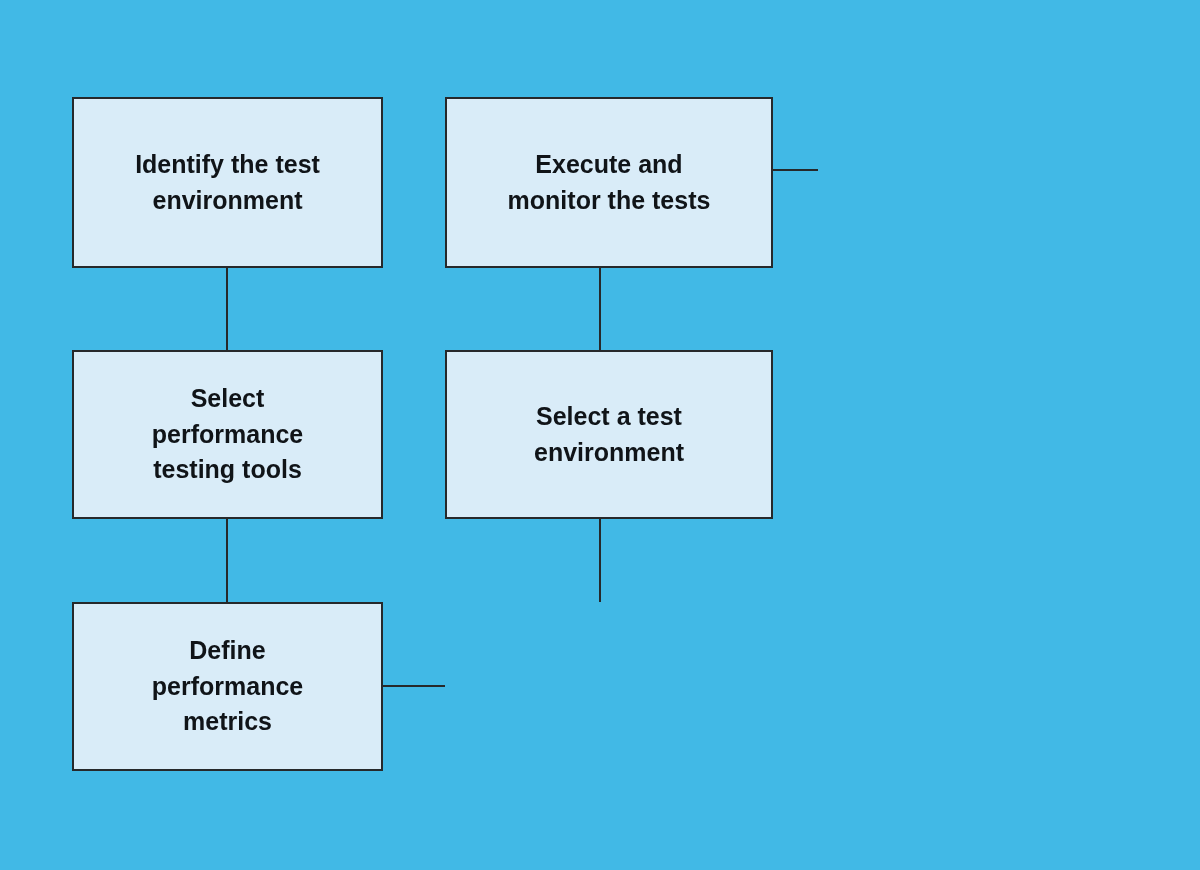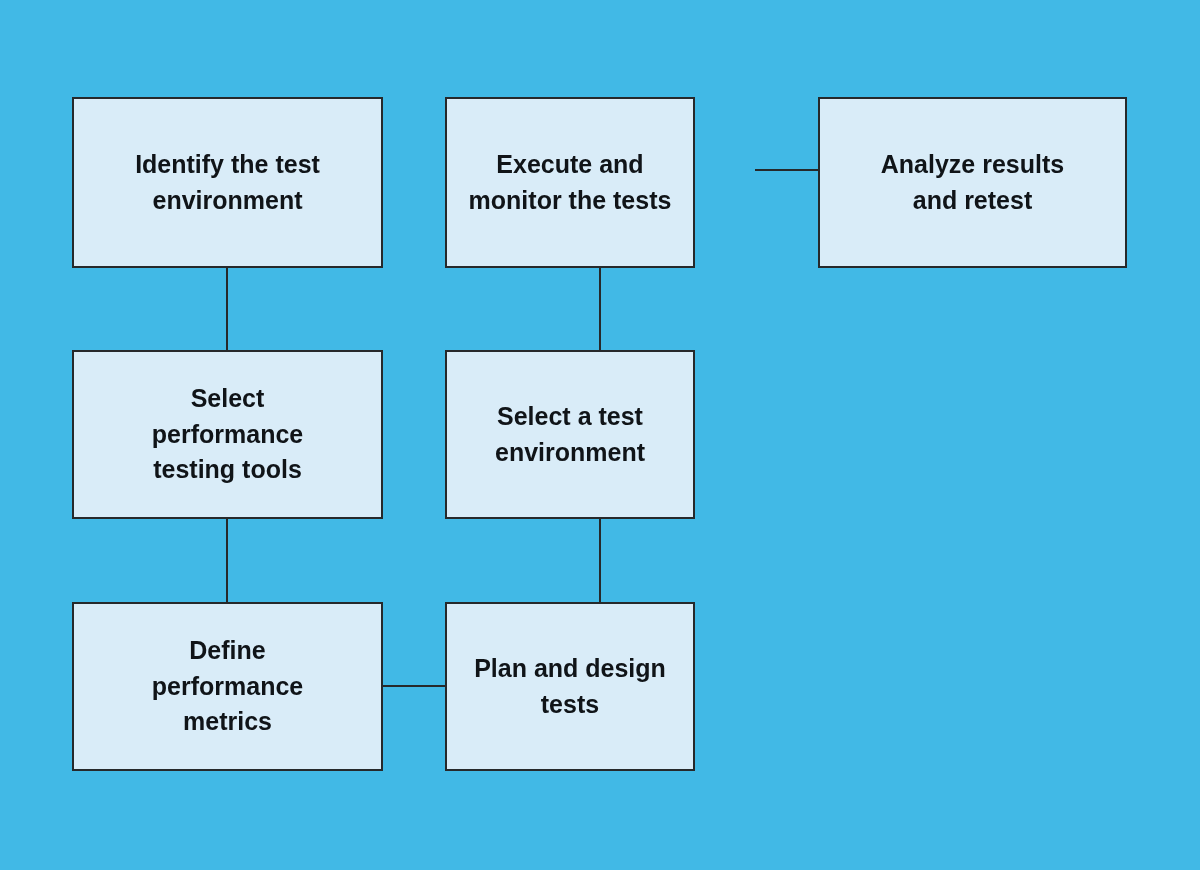--- a/index.html
+++ b/index.html
@@ -27,21 +27,21 @@
     font-weight: 700;
     font-size: 25px;
     line-height: 1.42;
     color: #101418;
     white-space: pre-line;
     padding: 8px 14px;
     z-index: 2;
   }
   
   .col-1 { left: 72px;  width: 311px; }
-  .col-2 { left: 445px; width: 250px; }
+  .col-2 { left: 445px; width: 328px; }
   .col-3 { left: 818px; width: 309px; }
   
   .row-1 { top: 97px;  height: 171px; }
   .row-2 { top: 350px; height: 169px; }
   .row-3 { top: 602px; height: 169px; }
   
   .connector {
     position: absolute;
     background: #26292B;
     z-index: 1;
@@ -59,36 +59,32 @@
 <body>
 
 <div class="canvas">
 
   <div class="node col-1 row-1">Identify the test
 environment</div>
 
   <div class="node col-2 row-1">Execute and
 monitor the tests</div>
 
-  <div class="node col-3 row-1">Analyze results
-and retest</div>
 
   <div class="node col-1 row-2">Select
 performance
 testing tools</div>
 
   <div class="node col-2 row-2">Select a test
 environment</div>
 
   <div class="node col-1 row-3">Define
 performance
 metrics</div>
 
-  <div class="node col-2 row-3">Plan and design
-tests</div>
 
   <div class="connector conn-v conn-identify-select"></div>
 
   <div class="connector conn-v conn-select-define"></div>
 
   <div class="connector conn-h conn-define-plan"></div>
 
   <div class="connector conn-v conn-plan-create"></div>
 
   <div class="connector conn-v conn-create-execute"></div>

